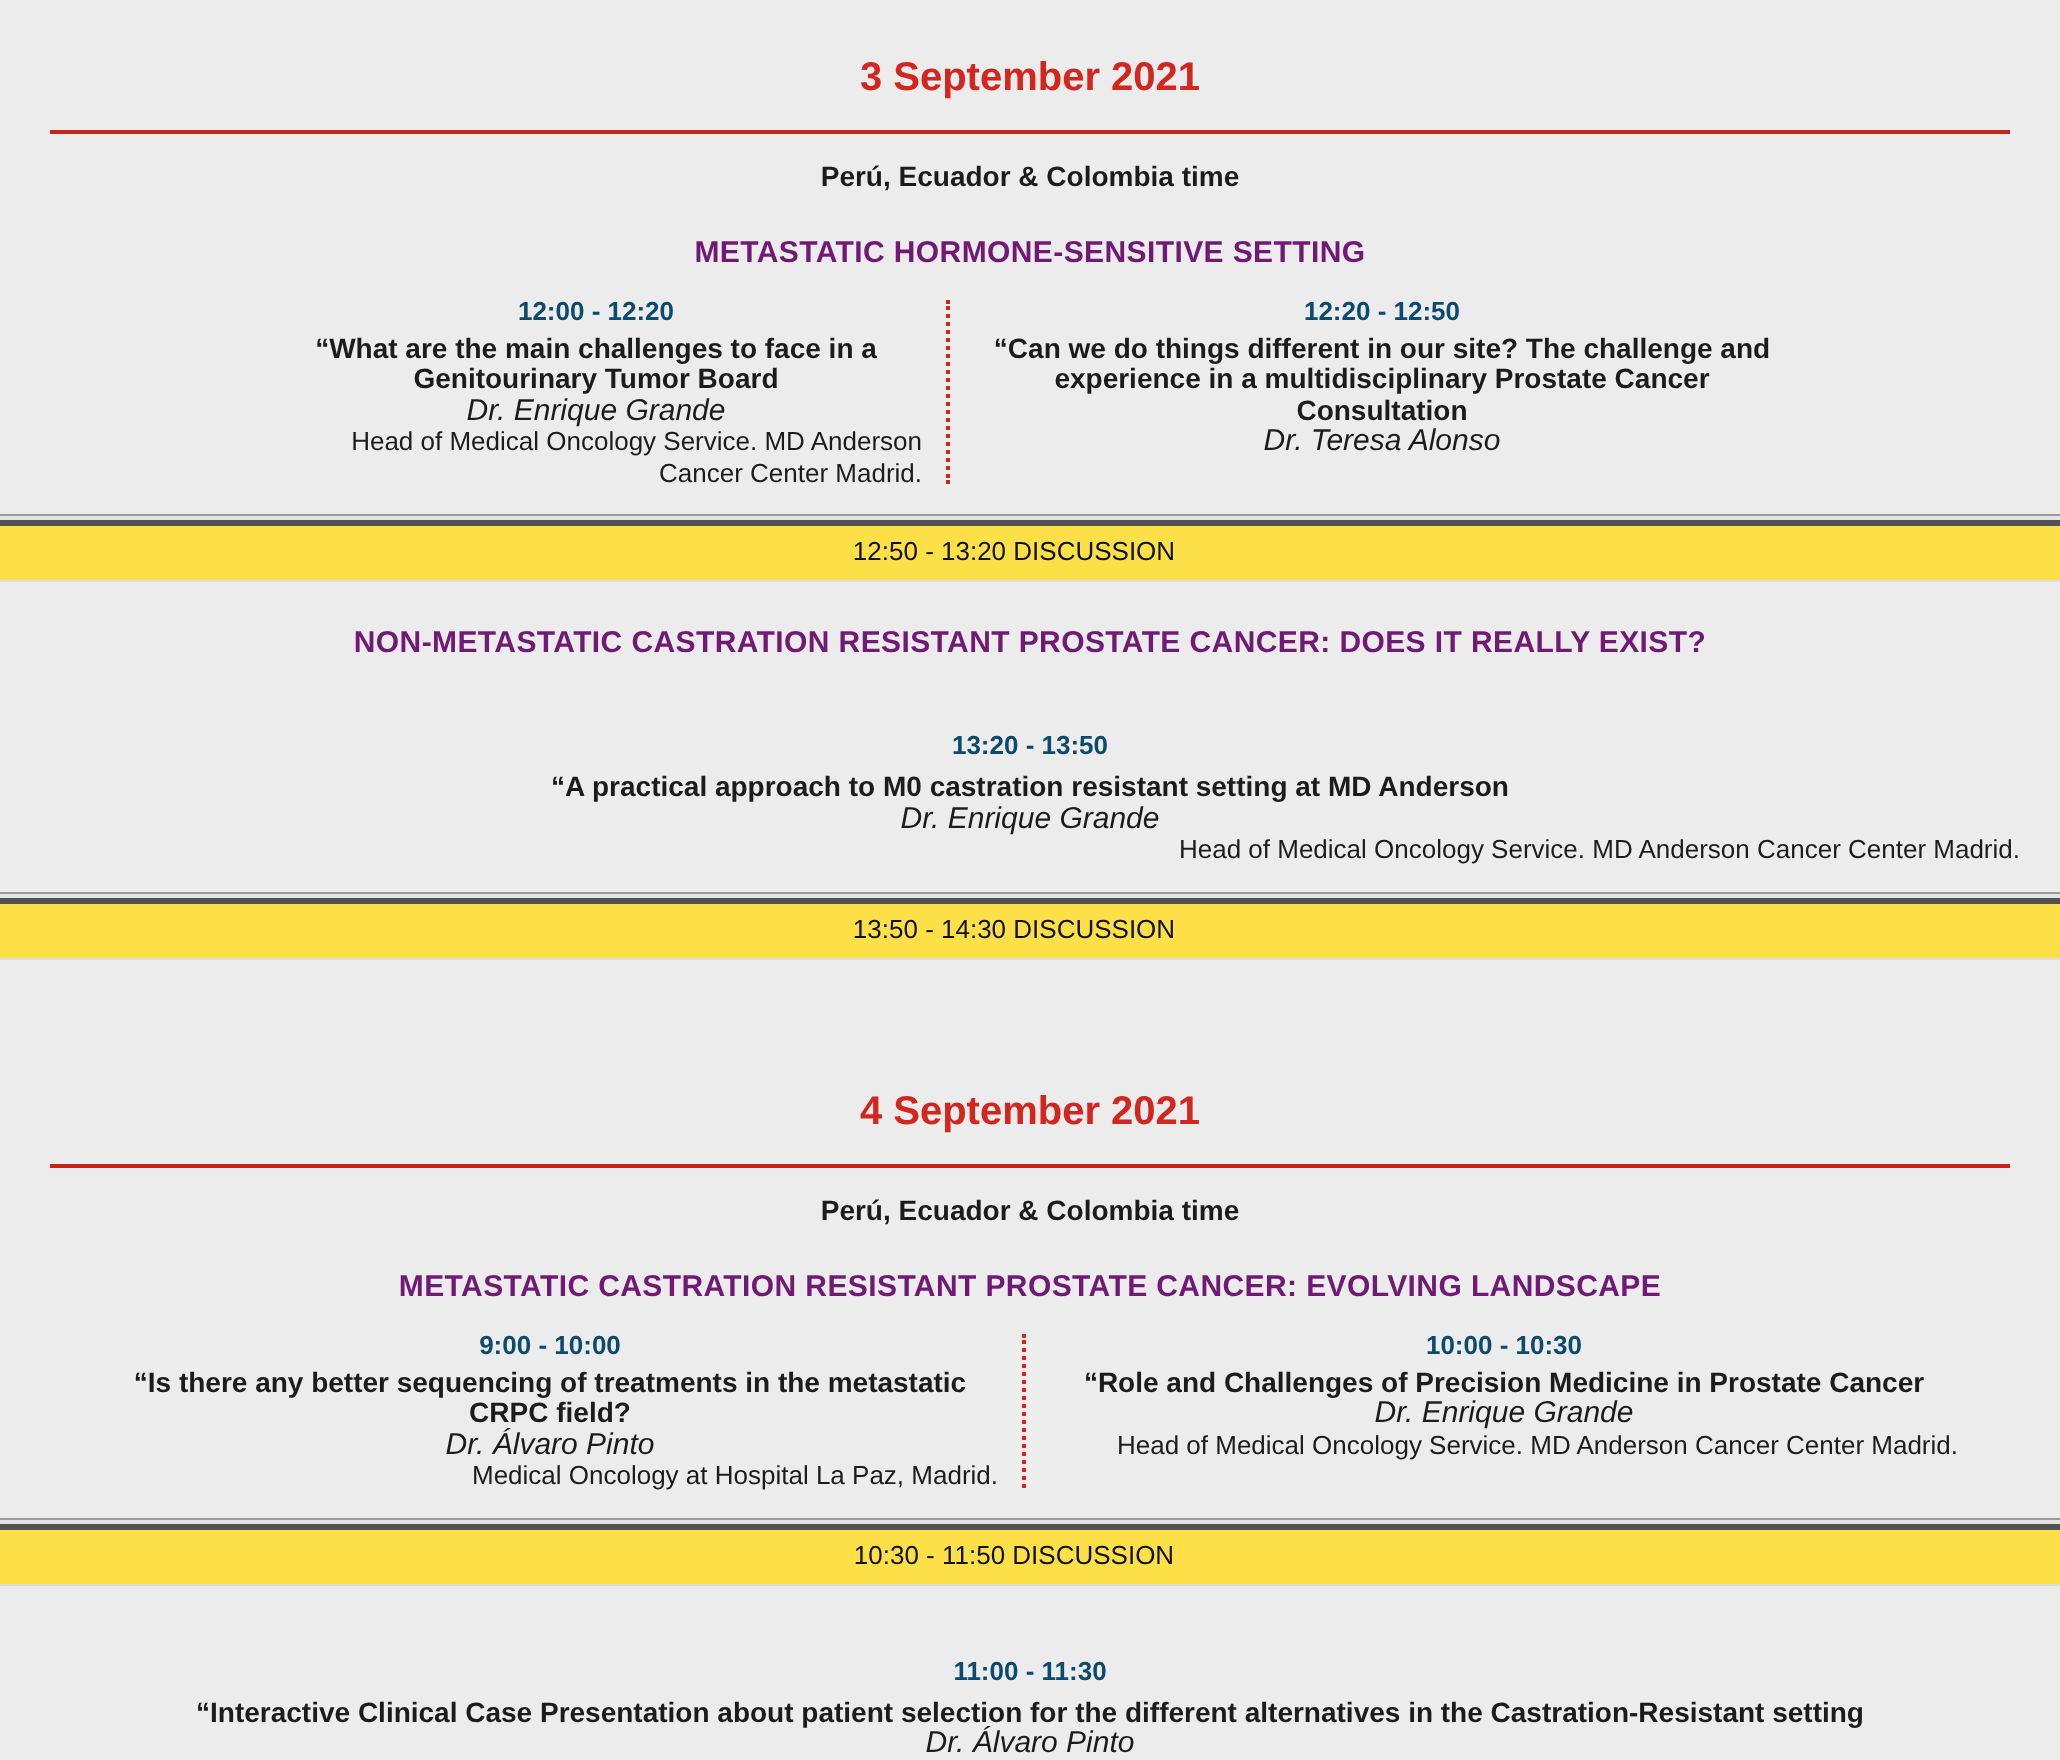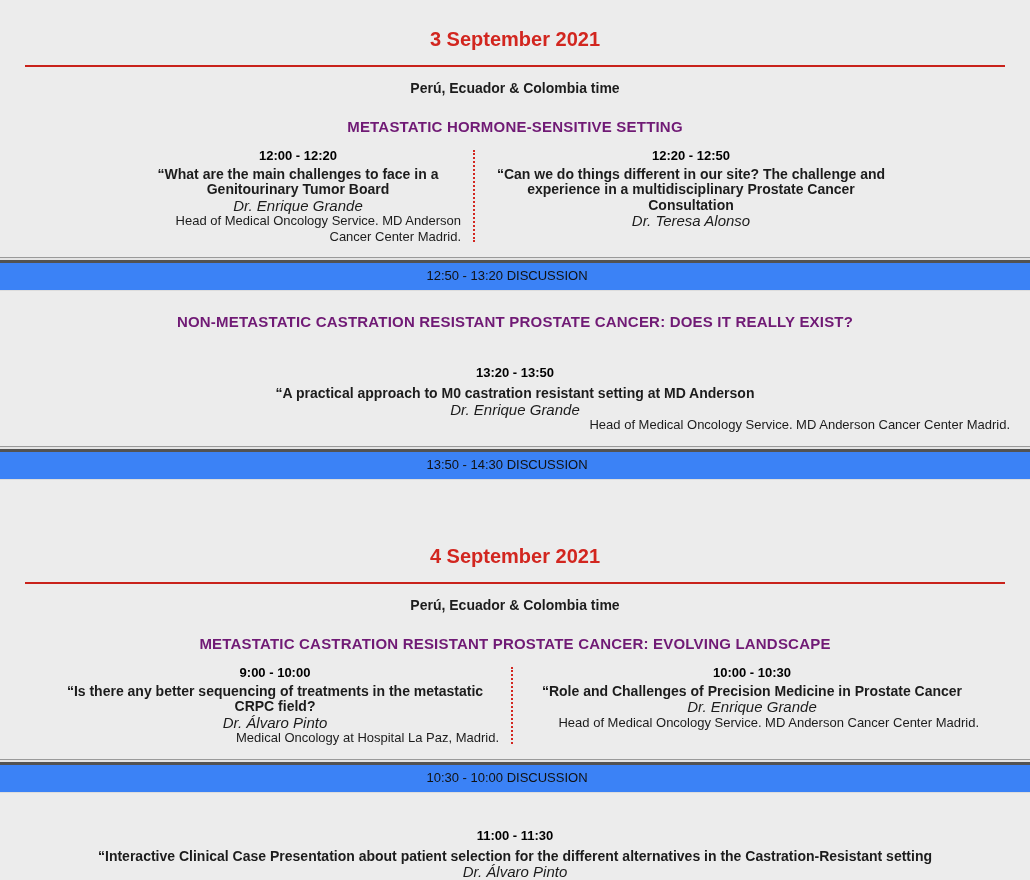--- a/index.html
+++ b/index.html
@@ -33,38 +33,38 @@
   .talks-row { display: flex; justify-content: center; margin-top: 13px; }
   .col { padding: 0 12px; }
   .d1-left  { width: 350px; }
   .d1-right { width: 432px; }
   .d2-left  { width: 472px; }
   .d2-right { width: 478px; }
   .col-divider {
     width: 0; border-left: 2px dotted #d2261f; margin: 2px 0;
   }
   .time {
-    color: #000000; font-weight: bold; font-size: 13px;
+    color: #0c4a6e; font-weight: bold; font-size: 13px;
     text-align: center; margin-bottom: 4px;
   }
   .talk-title { font-weight: bold; font-size: 14px; text-align: center; line-height: 15.5px; }
   .speaker    { font-style: italic; font-size: 15px; text-align: center; line-height: 15.5px; }
   .affil      { font-size: 13px; text-align: right; line-height: 15.5px; }
   .solo-talk  { margin-top: 14px; padding: 0 20px; }
   .solo-talk .time { margin-bottom: 6px; margin-top: 35px; }
   .discussion { margin-top: 13px; }
   .disc-rule {
     height: 6px;
     background: linear-gradient(to bottom,
       #9a9a9a 0px, #9a9a9a 1px,
       #e4e4e4 1px, #e4e4e4 3px,
       #525252 3px, #525252 6px);
   }
   .disc-bar {
-    background: #3b82f6;
+    background: #fde047;
     text-align: center; font-size: 13px; color: #111;
     padding: 5px 16px 7px 0;
     border-bottom: 1px solid #dddddd;
   }
 </style>
 </head>
 <body>
 
 <section class="day1">
   <h1 class="day-title">3 September 2021</h1>
@@ -126,21 +126,21 @@
     <div class="col d2-right">
       <div class="time">10:00 - 10:30</div>
       <div class="talk-title">“Role and Challenges of Precision Medicine in Prostate Cancer</div>
       <div class="speaker">Dr. Enrique Grande</div>
       <div class="affil">Head of Medical Oncology Service. MD Anderson Cancer Center Madrid.</div>
     </div>
   </div>
 
   <div class="discussion">
     <div class="disc-rule"></div>
-    <div class="disc-bar">10:30 - 10:00 DISCUSSION</div>
+    <div class="disc-bar">10:30 - 11:50 DISCUSSION</div>
   </div>
 
   <div class="solo-talk">
     <div class="time">11:00 - 11:30</div>
     <div class="talk-title">“Interactive Clinical Case Presentation about patient selection for the different alternatives in the Castration-Resistant setting</div>
     <div class="speaker">Dr. Álvaro Pinto</div>
     <div class="affil">Medical Oncology at Hospital La Paz, Madrid.</div>
   </div>
 
   <div class="discussion">

